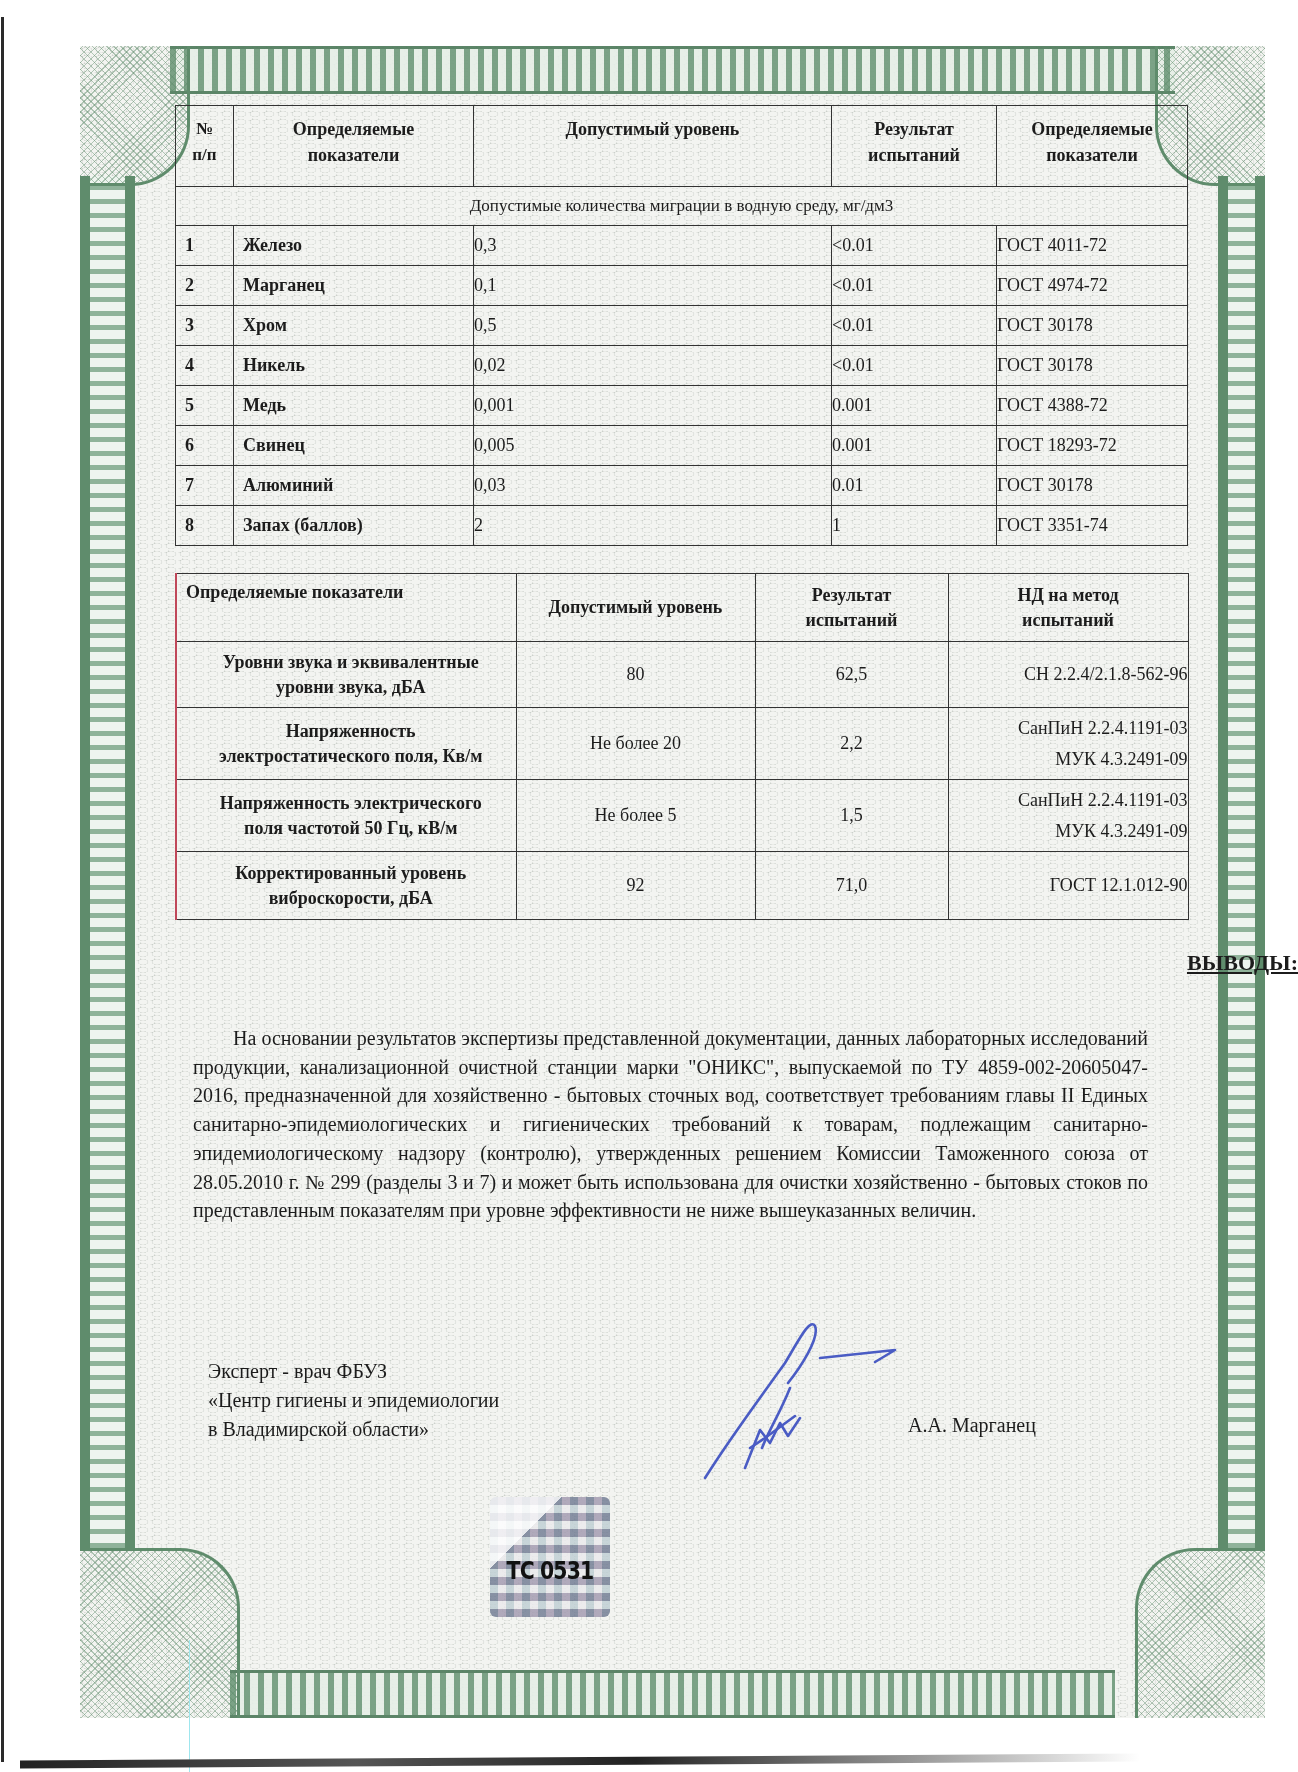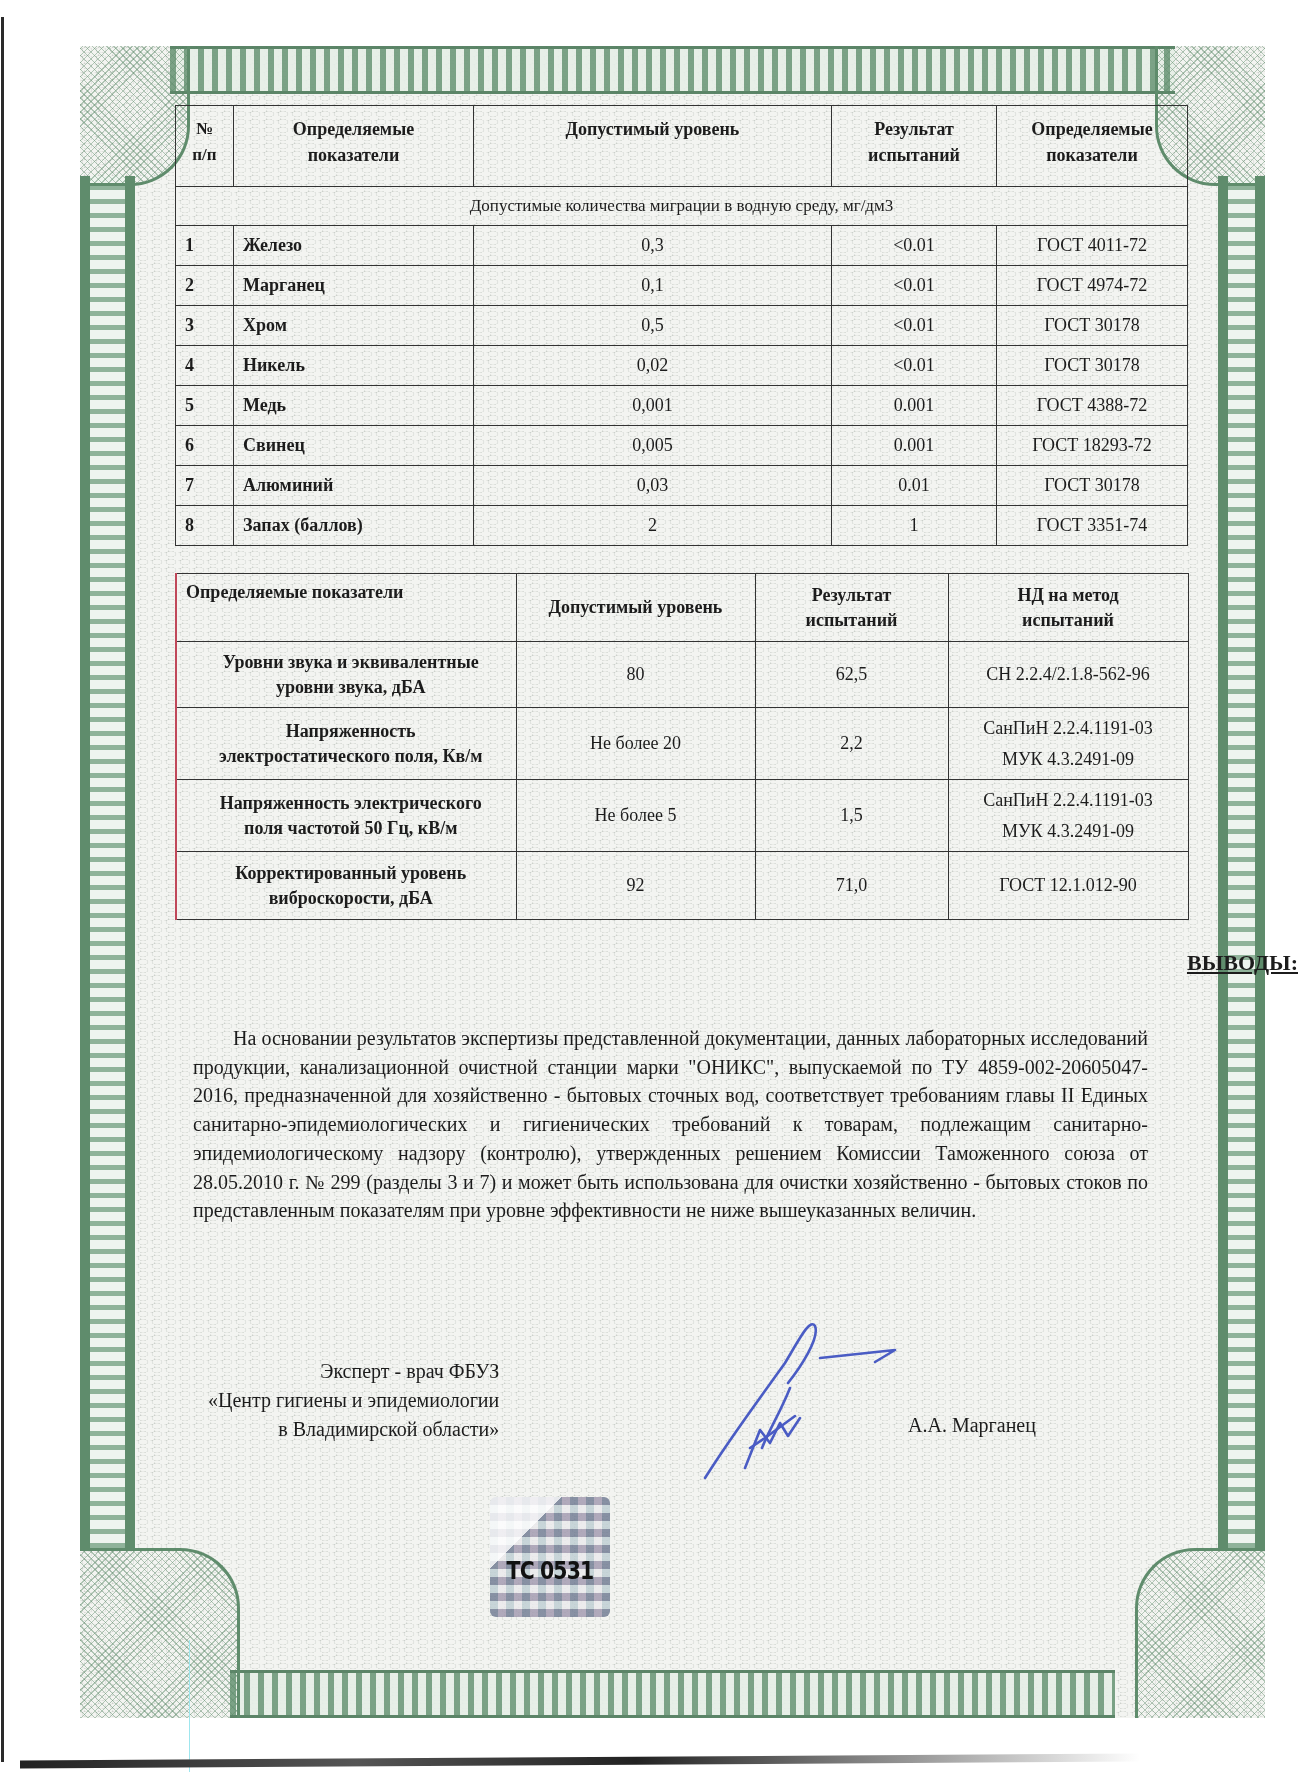--- a/index.html
+++ b/index.html
@@ -43,38 +43,38 @@
   .corner-tr { right: 0; top: 0; border-radius: 0 0 0 60px; border-top: none; border-right: none; }
   .corner-bl { left: 0; bottom: 0; height: 170px; width: 160px; border-radius: 0 60px 0 0; border-bottom: none; border-left: none; }
   .corner-br { right: 0; bottom: 0; height: 170px; width: 130px; border-radius: 60px 0 0 0; border-bottom: none; border-right: none; }
 
   
   table { position: absolute; border-collapse: collapse; table-layout: fixed; }
   td, th { border: 1.6px solid #333; font-size: 18px; }
   .t1 { left: 175px; top: 105px; width: 1012px; }
   .t1 th { height: 81px; font-weight: bold; vertical-align: top; padding-top: 10px; line-height: 26px; text-align: center; }
   .t1 .section td { height: 39px; text-align: center; font-weight: normal; font-size: 17px; }
-  .t1 .row td { height: 40px; text-align: center; }
+  .t1 .row td { height: 40px; text-align: left; }
   .t1 .row td.num { text-align: left; padding-left: 9px; font-weight: bold; }
   .t1 .row td.name { text-align: left; padding-left: 9px; font-weight: bold; }
 
   .t2 { left: 175px; top: 573px; width: 1012px; border-left: 2px solid #c0485a; }
   .t2 th { height: 68px; font-weight: bold; line-height: 25px; text-align: center; }
   .t2 th.first { text-align: left; vertical-align: top; padding: 6px 9px; }
   .t2 td { text-align: center; line-height: 25px; }
   .t2 td.name { text-align: center; padding-left: 9px; font-weight: bold; }
-  .t2 td.nd { line-height: 31px; }
+  .t2 td.nd { line-height: 31px; text-align: right; }
   .t2 td:first-child, .t2 th:first-child { border-left: 2px solid #c0485a; }
 
   .conclusions-title { position: absolute; left: 0; width: 1298px; top: 950px; text-align: right;
     font-weight: bold; font-size: 22px; text-decoration: underline; }
   .conclusions-text { position: absolute; left: 193px; width: 955px; top: 1024px;
     font-size: 20px; line-height: 28.7px; text-align: justify; text-indent: 40px; }
 
-  .expert { position: absolute; left: 208px; top: 1357px; font-size: 20px; line-height: 29px; text-align: right; }
+  .expert { position: absolute; left: 208px; top: 1357px; font-size: 20px; line-height: 29px; }
   .expert-name { position: absolute; left: 908px; top: 1414px; font-size: 20px; }
 
   .signature { position: absolute; left: 700px; top: 1318px; width: 235px; height: 165px; }
 
   .hologram { position: absolute; left: 490px; top: 1497px; width: 120px; height: 120px; border-radius: 6px; overflow: hidden;
     background:
       linear-gradient(135deg, rgba(255,255,255,0.8) 0 30%, transparent 30% 100%),
       repeating-linear-gradient(0deg, rgba(120,110,150,0.55) 0 8px, rgba(230,230,240,0.6) 8px 16px),
       repeating-linear-gradient(90deg, rgba(80,140,130,0.55) 0 8px, rgba(245,240,225,0.6) 8px 16px);
   }

